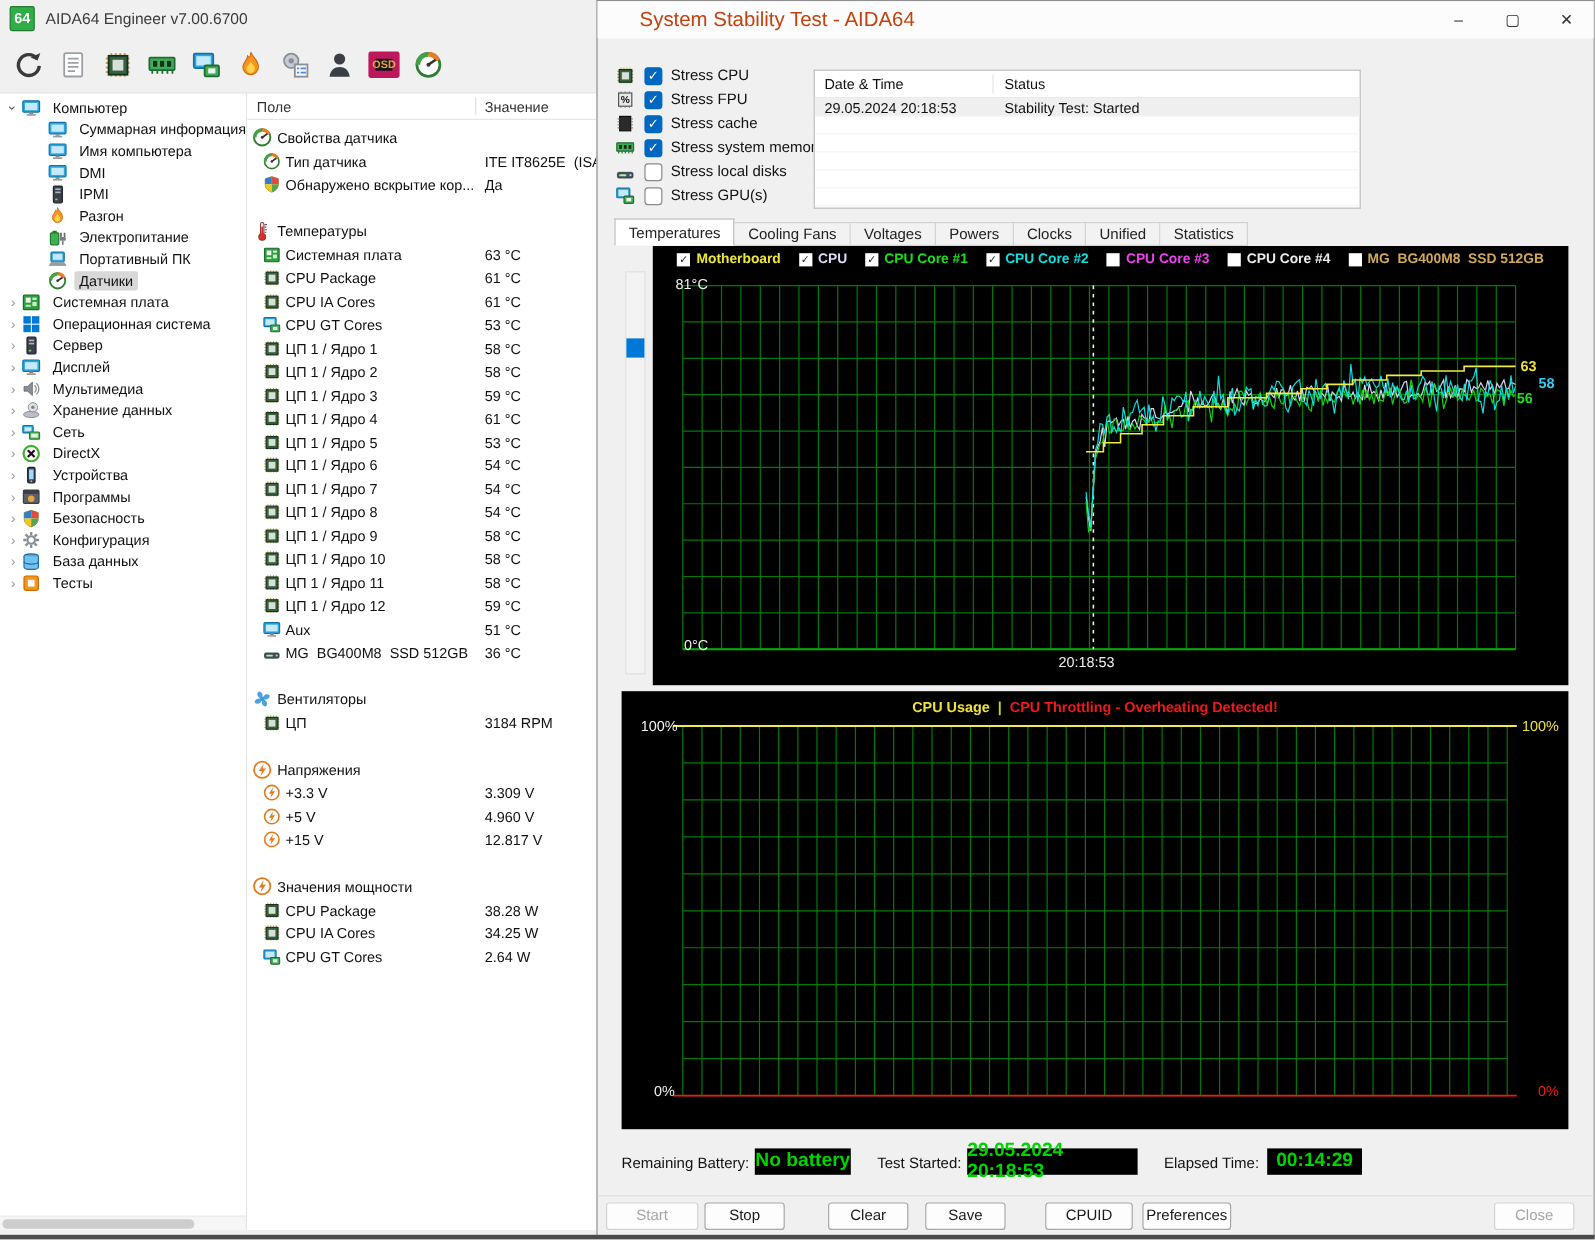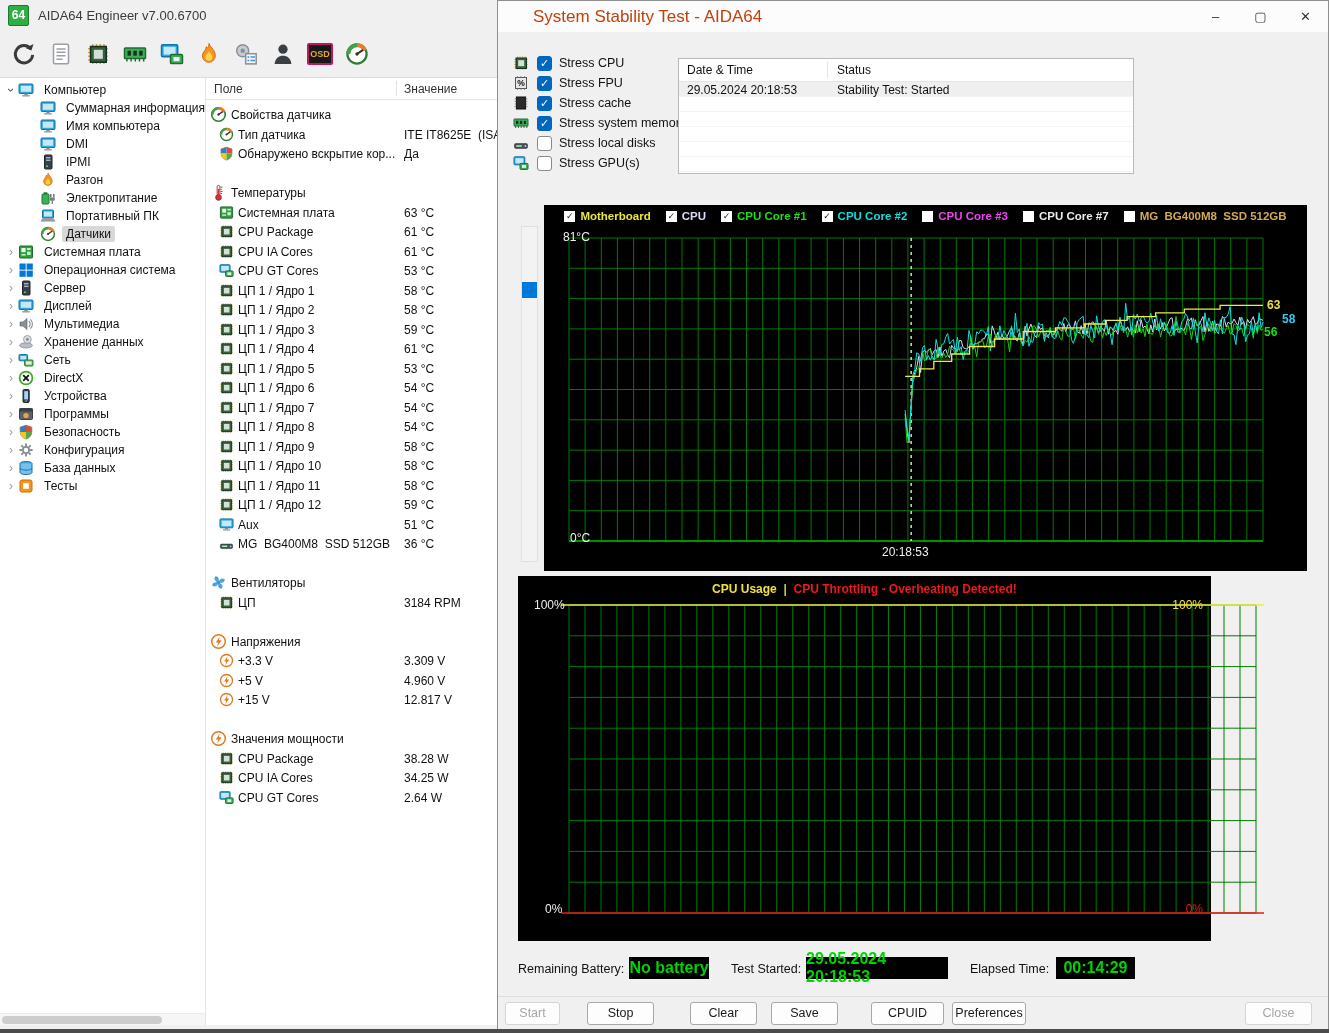--- a/index.html
+++ b/index.html
@@ -7,21 +7,21 @@
   body { font-family:"Liberation Sans", sans-serif; background:#e8e8e8; position:relative; font-size:12px; color:#111; }
 
   
   #main-window { position:absolute; left:0; top:0; width:497px; height:1029px; background:#f0f0f0; overflow:hidden; }
   .mw-titlebar { height:30px; display:flex; align-items:center; padding-left:8px; background:#f0f0f0; }
   .mw-logo { width:21px; height:21px; background:#2fae46; border:1px solid #1d7a2e; color:#fff; font-weight:bold; font-size:12px; display:flex; align-items:center; justify-content:center; border-radius:2px; }
   .mw-title { margin-left:9px; font-size:13px; color:#3a3a3a; }
   .mw-toolbar { height:47px; display:flex; align-items:center; gap:9px; padding-left:10px; background:#f0f0f0; }
   .tb-icon { width:28px; height:28px; display:flex; align-items:center; justify-content:center; border-radius:3px; cursor:pointer; }
   .tb-icon svg { width:24px; height:24px; }
-  .osd-box { width:26px; height:22px; background:#181818; border:2px solid #be185d; color:#e8a33d; font-size:9px; font-weight:bold; display:flex; align-items:center; justify-content:center; border-radius:2px; }
+  .osd-box { width:26px; height:22px; background:#181818; border:6px solid #be185d; color:#e8a33d; font-size:9px; font-weight:bold; display:flex; align-items:center; justify-content:center; border-radius:2px; }
   .mw-body { position:absolute; left:0; top:77px; right:0; bottom:4px; background:#fff; border-top:1px solid #dcdcdc; }
   .tree-pane { position:absolute; left:0; top:0; width:205px; bottom:12px; overflow:hidden; padding-top:3px; background:#fff; }
   .tree-row { height:18px; display:flex; align-items:center; white-space:nowrap; cursor:pointer; }
   .tree-row .chev { width:14px; text-align:center; color:#9a9a9a; font-size:12px; display:inline-block; flex:none; }
   .tree-row .chev.exp { transform:rotate(90deg); color:#4a4a4a; }
   .tree-row .ticon { width:17px; height:16px; flex:none; margin-right:5px; }
   .tree-row .ticon svg { width:16px; height:16px; }
   .tree-row .tlabel { font-size:12px; padding:1px 4px; border-radius:2px; }
   .tree-row.selected .tlabel { background:#d8d8d8; }
   .vsep { position:absolute; left:205px; top:0; bottom:0; width:1px; background:#e3e3e3; }
@@ -73,21 +73,21 @@
   .chart1-region { position:absolute; left:0; top:204px; right:0; height:366px; }
   .vslider { position:absolute; left:23px; top:21px; width:17px; height:336px; background:#f3f3f3; border:1px solid #e0e0e0; }
   .vthumb { position:absolute; left:0; right:0; top:55px; height:16px; background:#0078d7; cursor:grab; }
   .chart-panel1 { position:absolute; left:46px; top:0; width:763px; height:366px; background:#000; }
   .legend { position:absolute; left:0; top:5px; right:0; display:flex; justify-content:center; gap:15px; align-items:center; }
   .leg-item { display:flex; align-items:center; gap:5px; }
   .leg-cb { width:11px; height:11px; background:#fff; display:flex; align-items:center; justify-content:center; font-size:9px; color:#1a1a1a; cursor:pointer; }
   .leg-lbl { font-size:11.5px; font-weight:bold; white-space:pre; }
   .ax-label { position:absolute; color:#f0f0f0; font-size:12px; }
   .cv { position:absolute; font-size:12px; font-weight:bold; }
-  .chart-panel2 { position:absolute; left:20px; top:575px; width:693px; height:365px; background:#000; }
+  .chart-panel2 { position:absolute; left:20px; top:575px; width:789px; height:365px; background:#000; }
   .c2title { position:absolute; left:0; right:0; top:6px; text-align:center; font-size:12px; font-weight:bold; }
   .status-row { position:absolute; left:0; top:956px; right:0; height:24px; }
   .st-label { position:absolute; top:5px; font-size:12.5px; color:#111; }
   .st-box { position:absolute; top:0; height:22px; background:#000; color:#00d400; font-size:16px; font-weight:bold; display:flex; align-items:center; justify-content:center; }
   .sep-line { position:absolute; left:0; right:0; top:995px; border-top:1px solid #dedede; }
   .buttons-row { position:absolute; left:0; top:1001px; right:0; height:24px; }
   .btn { position:absolute; height:23px; line-height:21px; text-align:center; background:#fdfdfd; border:1px solid #a8a8a8; border-radius:3px; font-size:12.5px; color:#1a1a1a; cursor:pointer; }
   .btn.disabled { color:#a6a6a6; border-color:#d4d4d4; cursor:default; }
   #bottom-strip { position:absolute; left:0; right:0; bottom:0; height:4px; background:#4b4b4b; }
 </style>
@@ -806,20 +806,29 @@
           <span class="c1">29.05.2024 20:18:53</span>
           <span class="c2">Stability Test: Started</span>
         </div>
         <div class="lt-row"></div>
         <div class="lt-row"></div>
         <div class="lt-row"></div>
         <div class="lt-row"></div>
         <div class="lt-row"></div>
       </div>
   </div>
+  <div class="tabs" id="tabBar">
+      <div class="tab active">Temperatures</div>
+      <div class="tab">Cooling Fans</div>
+      <div class="tab">Voltages</div>
+      <div class="tab">Powers</div>
+      <div class="tab">Clocks</div>
+      <div class="tab">Unified</div>
+      <div class="tab">Statistics</div>
+    </div>
 
   <div class="chart1-region">
     <div class="vslider">
         <div class="vthumb"></div>
       </div>
     <div class="chart-panel1">
       <svg id="tempChart" width="763" height="366">
           <path d="M25.0 33V336M41.1 33V336M57.3 33V336M73.4 33V336M89.6 33V336M105.7 33V336M121.8 33V336M138.0 33V336M154.1 33V336M170.3 33V336M186.4 33V336M202.5 33V336M218.7 33V336M234.8 33V336M251.0 33V336M267.1 33V336M283.2 33V336M299.4 33V336M315.5 33V336M331.7 33V336M347.8 33V336M363.9 33V336M380.1 33V336M396.2 33V336M412.3 33V336M428.5 33V336M444.6 33V336M460.8 33V336M476.9 33V336M493.0 33V336M509.2 33V336M525.3 33V336M541.5 33V336M557.6 33V336M573.7 33V336M589.9 33V336M606.0 33V336M622.2 33V336M638.3 33V336M654.4 33V336M670.6 33V336M686.7 33V336M702.9 33V336M719.0 33V336M25 33.0H719M25 63.3H719M25 93.6H719M25 123.9H719M25 154.2H719M25 184.5H719M25 214.8H719M25 245.1H719M25 275.4H719M25 305.7H719M25 336.0H719" stroke="#007b00" stroke-width="1" fill="none"></path>
           <line x1="25" y1="336" x2="719" y2="336" stroke="#00ad00" stroke-width="1.6"></line>
           <line x1="367.142" y1="33" x2="367.142" y2="336" stroke="#f5f5f5" stroke-width="1.3" stroke-dasharray="3,4"></line>
@@ -844,21 +853,21 @@
           <div class="leg-item">
             <span class="leg-cb">✓</span>
             <span class="leg-lbl" style="color: rgb(18, 222, 222);">CPU Core #2</span>
           </div>
           <div class="leg-item">
             <span class="leg-cb"></span>
             <span class="leg-lbl" style="color: rgb(240, 66, 240);">CPU Core #3</span>
           </div>
           <div class="leg-item">
             <span class="leg-cb"></span>
-            <span class="leg-lbl" style="color: rgb(236, 236, 236);">CPU Core #7</span>
+            <span class="leg-lbl" style="color: rgb(236, 236, 236);">CPU Core #4</span>
           </div>
           <div class="leg-item">
             <span class="leg-cb"></span>
             <span class="leg-lbl" style="color: rgb(210, 168, 90);">MG  BG400M8  SSD 512GB</span>
           </div>
         </div>
       <span class="ax-label" style="left:19px; top:25px;">81°C</span>
       <span class="ax-label" style="left:26px; top:326px;">0°C</span>
       <span class="ax-label" style="left:338px; top:340px;">20:18:53</span>
       <span class="cv" style="left: 723px; top: 93px; color: rgb(239, 226, 60);" id="cv0">63</span>
@@ -887,21 +896,21 @@
   <div class="status-row" id="statusRow">
       <span class="st-label" style="left: 20px;">Remaining Battery:</span>
       <span class="st-box" style="left: 131px; width: 80px;">No battery</span>
       <span class="st-label" style="left: 233px;">Test Started:</span>
       <span class="st-box" style="left: 308px; width: 142px;">29.05.2024 20:18:53</span>
       <span class="st-label" style="left: 472px;">Elapsed Time:</span>
       <span class="st-box" style="left: 558px; width: 79px;">00:14:29</span>
     </div>
   <div class="sep-line"></div>
   <div class="buttons-row" id="buttonsRow">
-      <div class="btn disabled" style="left: 7px; width: 55px;">Start</div>
+      <div class="btn disabled" style="left: 7px; width: 77px;">Start</div>
       <div class="btn" style="left: 89px; width: 67px;">Stop</div>
       <div class="btn" style="left: 192px; width: 67px;">Clear</div>
       <div class="btn" style="left: 273px; width: 67px;">Save</div>
       <div class="btn" style="left: 373px; width: 73px;">CPUID</div>
       <div class="btn" style="left: 454px; width: 74px;">Preferences</div>
       <div class="btn disabled" style="right: 16px; width: 67px;">Close</div>
     </div>
 </div>
 
 <div id="bottom-strip"></div>

